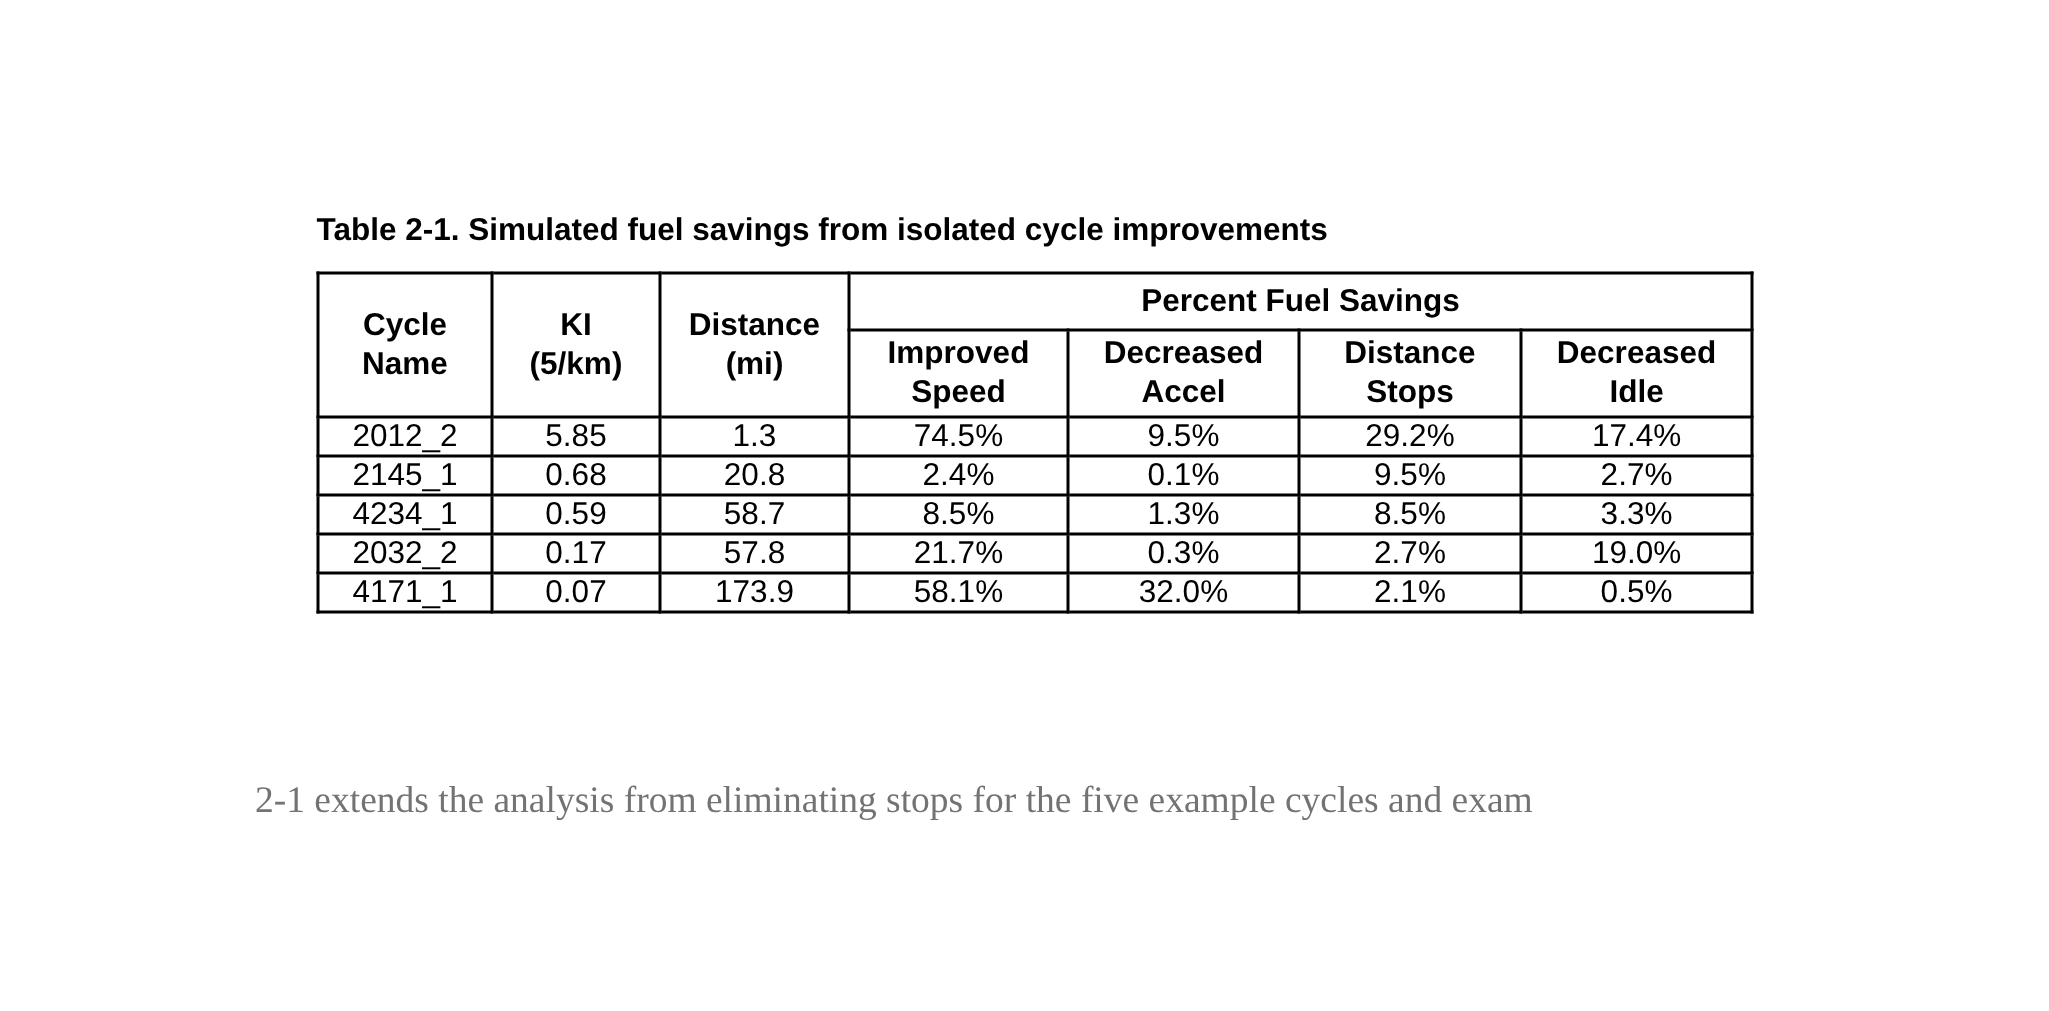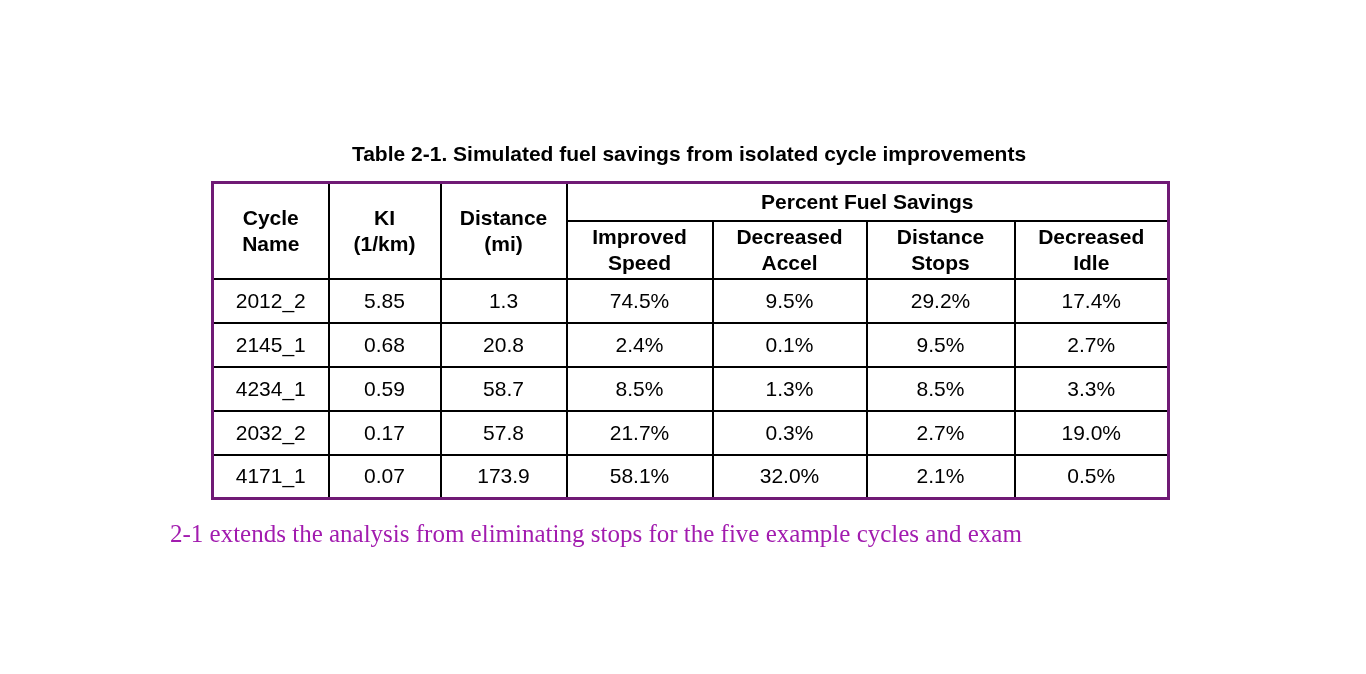--- a/index.html
+++ b/index.html
@@ -14,64 +14,63 @@
     position: relative;
     font-family: "Liberation Sans", sans-serif;
     color: #000000;
     overflow: hidden;
   }
   .table-title {
     position: absolute;
     top: 141px;
     left: 211px;
     width: 956px;
-    text-align: center;
     font-weight: bold;
     font-size: 21px;
     line-height: 25px;
     white-space: nowrap;
   }
   table.data-table {
     position: absolute;
     top: 181px;
     left: 211px;
     width: 956px;
     border-collapse: collapse;
     table-layout: fixed;
-    border: 3px solid #701a75;
+    border: 1px solid #701a75;
   }
   table.data-table th,
   table.data-table td {
     border: 2px solid #000000;
     text-align: center;
     vertical-align: middle;
     padding: 0;
     font-size: 21px;
     color: #000000;
     overflow: hidden;
   }
   table.data-table th {
     font-weight: bold;
     line-height: 26px;
     white-space: pre-line;
   }
   tr.group-row { height: 38px; }
   tr.subheader-row { height: 58px; }
-  tbody tr { height: 44px; }
+  tbody tr { height: 26px; }
   td { font-weight: normal; }
   .body-text {
     position: absolute;
     top: 518px;
     left: 170px;
     margin: 0;
     font-family: "Liberation Serif", serif;
     font-size: 25px;
     line-height: 32px;
     white-space: nowrap;
-    color: #a21caf;
+    color: #737373;
   }
 </style>
 </head>
 <body>
 
 <div class="table-title">Table 2-1. Simulated fuel savings from isolated cycle improvements</div>
 
 <table class="data-table">
   <colgroup>
     <col style="width:116px">
@@ -80,21 +79,21 @@
     <col style="width:146px">
     <col style="width:154px">
     <col style="width:148px">
     <col style="width:154px">
   </colgroup>
   <thead>
     <tr class="group-row">
       <th rowspan="2">Cycle
 Name</th>
       <th rowspan="2">KI
-(1/km)</th>
+(5/km)</th>
       <th rowspan="2">Distance
 (mi)</th>
       <th colspan="4">Percent Fuel Savings</th>
     </tr>
     <tr class="subheader-row">
       <th>Improved
 Speed</th>
       <th>Decreased
 Accel</th>
       <th>Distance

